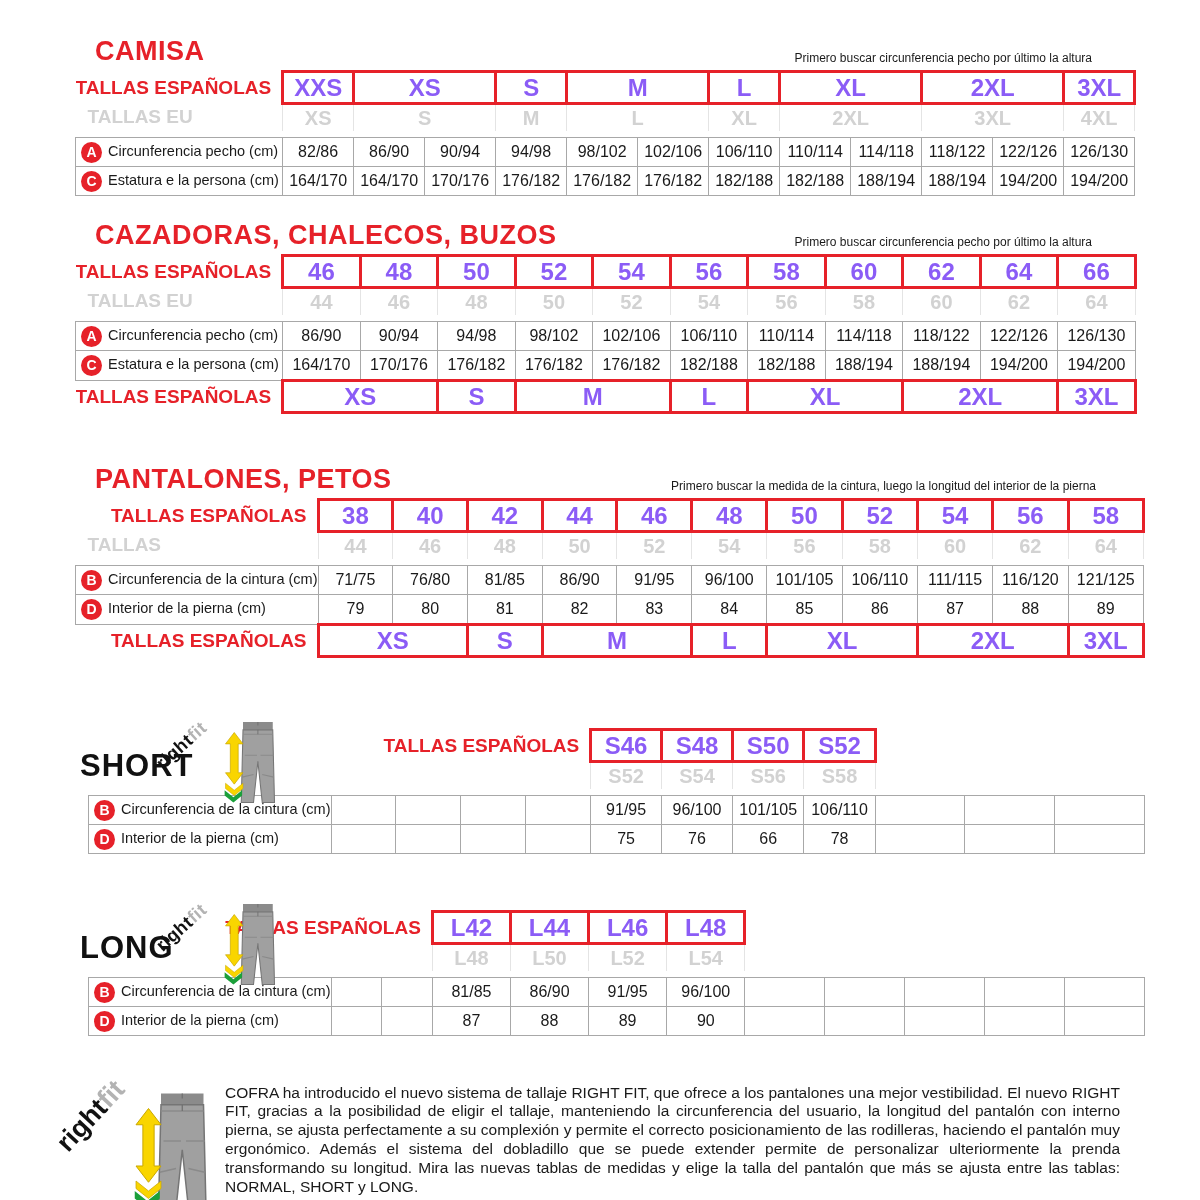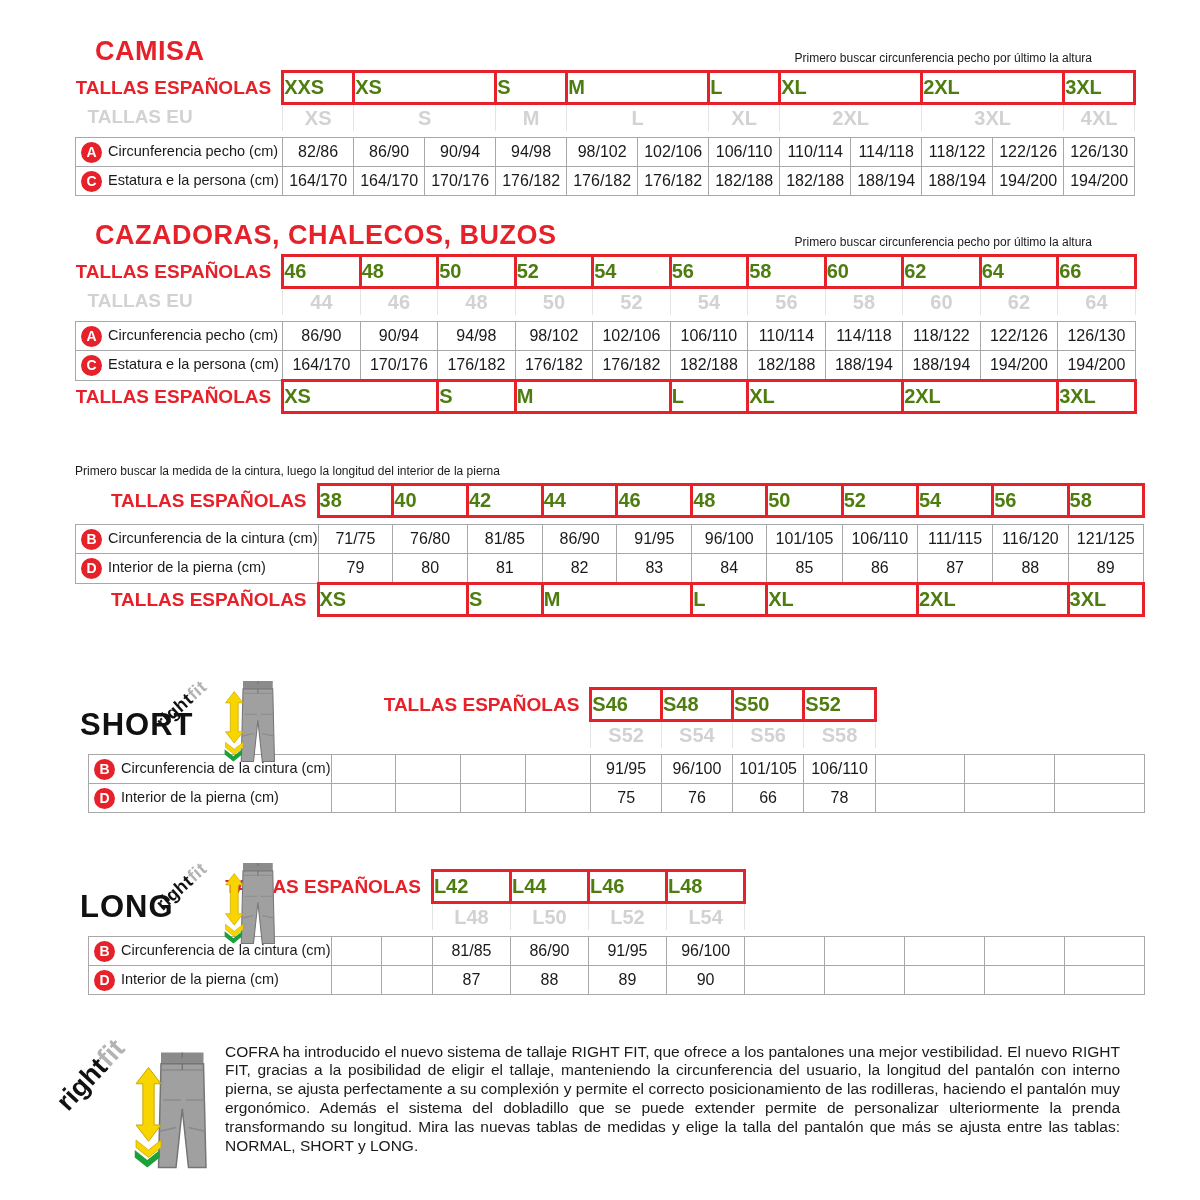--- a/index.html
+++ b/index.html
@@ -10,22 +10,22 @@
   .sec{margin-bottom:20px;}
   .sec-head{display:flex;justify-content:space-between;align-items:flex-end;margin:0 0 3px 0;}
   .sec-title{margin:0 0 0 20px;font-size:27px;font-weight:bold;color:#e62129;letter-spacing:.5px;}
   .sec-note{font-size:12px;color:#1a1a1a;padding-right:40px;padding-bottom:2px;}
   
   table.size-table{border-collapse:collapse;table-layout:fixed;}
   table.size-table td{padding:0;overflow:hidden;white-space:nowrap;}
   .t-label{font-size:19px;font-weight:bold;text-align:right;padding-right:10px !important;}
   .red-label{color:#e62129;}
   .eu-label{color:#d2d2d2;text-align:left;padding-left:12px !important;}
-  .red-box{border:3px solid #e62129;color:#4d7c0f;font-weight:bold;font-size:20px;
-           text-align:left;height:29px;}
+  .red-box{border:3px solid #e62129;color:#8b5cf6;font-weight:bold;font-size:24px;
+           text-align:center;height:29px;}
   .eu-cell{color:#d2d2d2;font-weight:bold;font-size:20px;text-align:center;height:26px;
            border-left:1px solid #e4e4e4;border-right:1px solid #e4e4e4;}
   .gap-row td{height:6px;}
   .data-row td{border:1px solid #a8a8a8;height:28px;}
   .lbl-cell{font-size:14.5px;color:#1a1a1a;text-align:left;padding-left:5px !important;}
   .val-cell{font-size:16px;color:#1a1a1a;text-align:center;}
   .blank{border:none;}
   .circle{display:inline-block;width:21px;height:21px;border-radius:50%;background:#e62129;
           color:#fff;font-weight:bold;font-size:14px;line-height:21px;text-align:center;
           margin-right:6px;vertical-align:middle;}
@@ -226,20 +226,21 @@
             <td class="red-box" colspan="2">XL</td>
             <td class="red-box" colspan="2">2XL</td>
             <td class="red-box" colspan="1">3XL</td>
       </tr>
       </tbody>
     </table>
   </section>
 
   <section class="sec" style="margin-bottom:44px;">
     <div class="sec-head" style="width:1061px;">
+      <h2 class="sec-title">PANTALONES, PETOS</h2>
       <div class="sec-note">Primero buscar la medida de la cintura, luego la longitud del interior de la pierna</div>
     </div>
     <table class="size-table">
       <colgroup>
           <col style="width:225px">
           <col span="11" style="width:76px">
         </colgroup>
       <tbody>
       <tr>
         <td class="t-label red-label">TALLAS ESPAÑOLAS</td>
@@ -248,20 +249,34 @@
             <td class="red-box">42</td>
             <td class="red-box">44</td>
             <td class="red-box">46</td>
             <td class="red-box">48</td>
             <td class="red-box">50</td>
             <td class="red-box">52</td>
             <td class="red-box">54</td>
             <td class="red-box">56</td>
             <td class="red-box">58</td>
       </tr>
+      <tr>
+        <td class="t-label eu-label">TALLAS</td>
+        <td class="eu-cell">44</td>
+            <td class="eu-cell">46</td>
+            <td class="eu-cell">48</td>
+            <td class="eu-cell">50</td>
+            <td class="eu-cell">52</td>
+            <td class="eu-cell">54</td>
+            <td class="eu-cell">56</td>
+            <td class="eu-cell">58</td>
+            <td class="eu-cell">60</td>
+            <td class="eu-cell">62</td>
+            <td class="eu-cell">64</td>
+      </tr>
       <tr class="gap-row">
             <td colspan="12"></td>
           </tr>
       <tr class="data-row">
         <td class="lbl-cell">
           <span class="circle">B</span><span>Circunferencia de la cintura (cm)</span>
         </td>
         <td class="val-cell">71/75</td>
             <td class="val-cell">76/80</td>
             <td class="val-cell">81/85</td>

